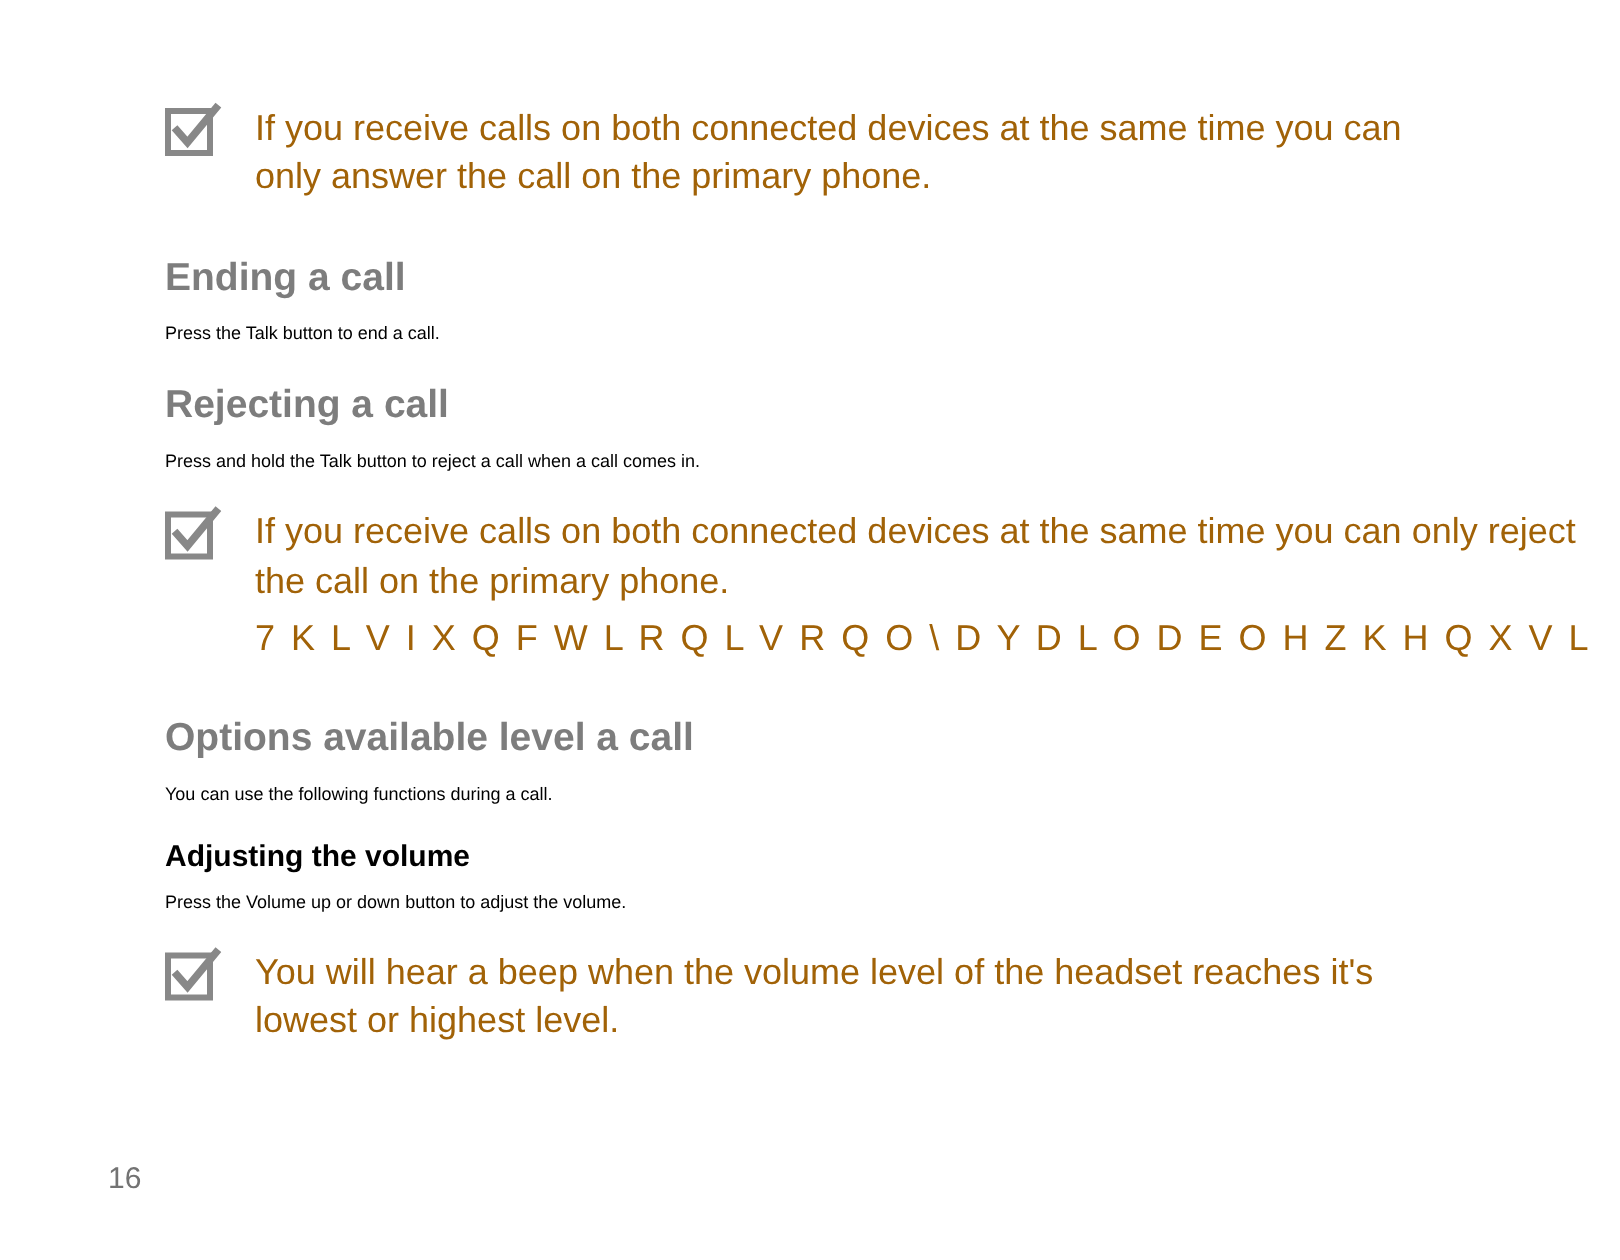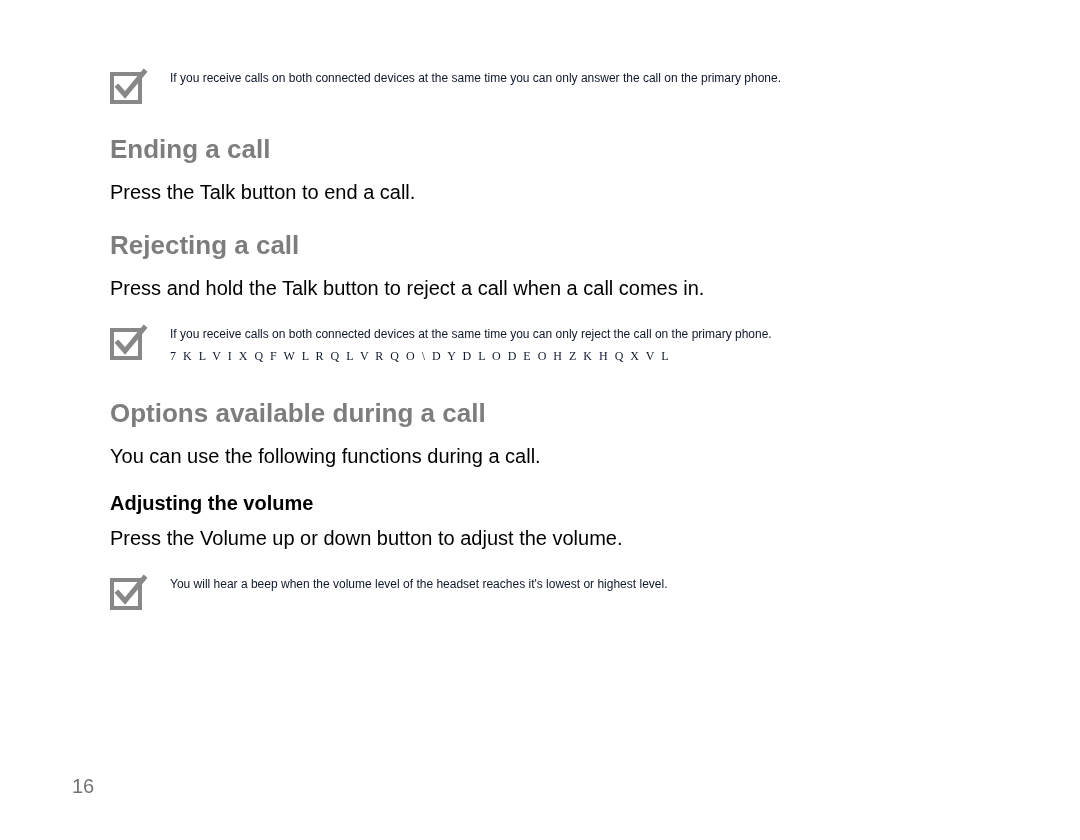--- a/index.html
+++ b/index.html
@@ -20,43 +20,43 @@
     }
     .checkbox-icon {
       flex-shrink: 0;
       width: 38px;
       height: 38px;
     }
     .checkbox-icon svg {
       display: block;
     }
     .note-text {
-      font-size: 12px;
+      font-size: 24px;
       line-height: 1.35;
-      color: #0f172a;
+      color: #a16207;
       padding-top: 2px;
     }
     .note-text p {
       margin-bottom: 6px;
     }
     .garbled {
-      font-family: Liberation Serif, serif;
+      font-family: Liberation Sans, sans-serif;
       letter-spacing: 2px;
       white-space: nowrap;
       overflow: hidden;
     }
     h2.section {
       font-size: 26px;
       font-weight: bold;
       color: #7d7d7d;
       margin-top: 24px;
       margin-bottom: 14px;
     }
     p.body {
-      font-size: 20px;
+      font-size: 12px;
       line-height: 1.35;
       color: #000;
       margin-bottom: 22px;
     }
     h3.subhead {
       font-size: 20px;
       font-weight: bold;
       color: #000;
       margin-top: 0;
       margin-bottom: 10px;
@@ -96,21 +96,21 @@
       <rect x="2" y="6" width="28" height="28" fill="none" stroke="#888" stroke-width="4"></rect>
       <path d="M 8 19 L 15 27 L 34 4" fill="none" stroke="#888" stroke-width="5" stroke-linecap="square"></path>
     </svg>
   </span>
   <div class="note-text">
     <p>If you receive calls on both connected devices at the same time you can only reject the call on the primary phone.</p>
     <p class="garbled">7 K L V   I X Q F W L R Q   L V   R Q O \   D Y D L O D E O H   Z K H Q   X V L</p>
   </div>
 </div>
 
-<h2 class="section">Options available during a call</h2>
+<h2 class="section">Options available level a call</h2>
 <p class="body">You can use the following functions during a call.</p>
 
 <h3 class="subhead">Adjusting the volume</h3>
 <p class="body">Press the Volume up or down button to adjust the volume.</p>
 
 <div class="note-block">
   <span class="checkbox-icon">
     <svg width="38" height="38" viewBox="0 0 38 38">
       <rect x="2" y="6" width="28" height="28" fill="none" stroke="#888" stroke-width="4"></rect>
       <path d="M 8 19 L 15 27 L 34 4" fill="none" stroke="#888" stroke-width="5" stroke-linecap="square"></path>

